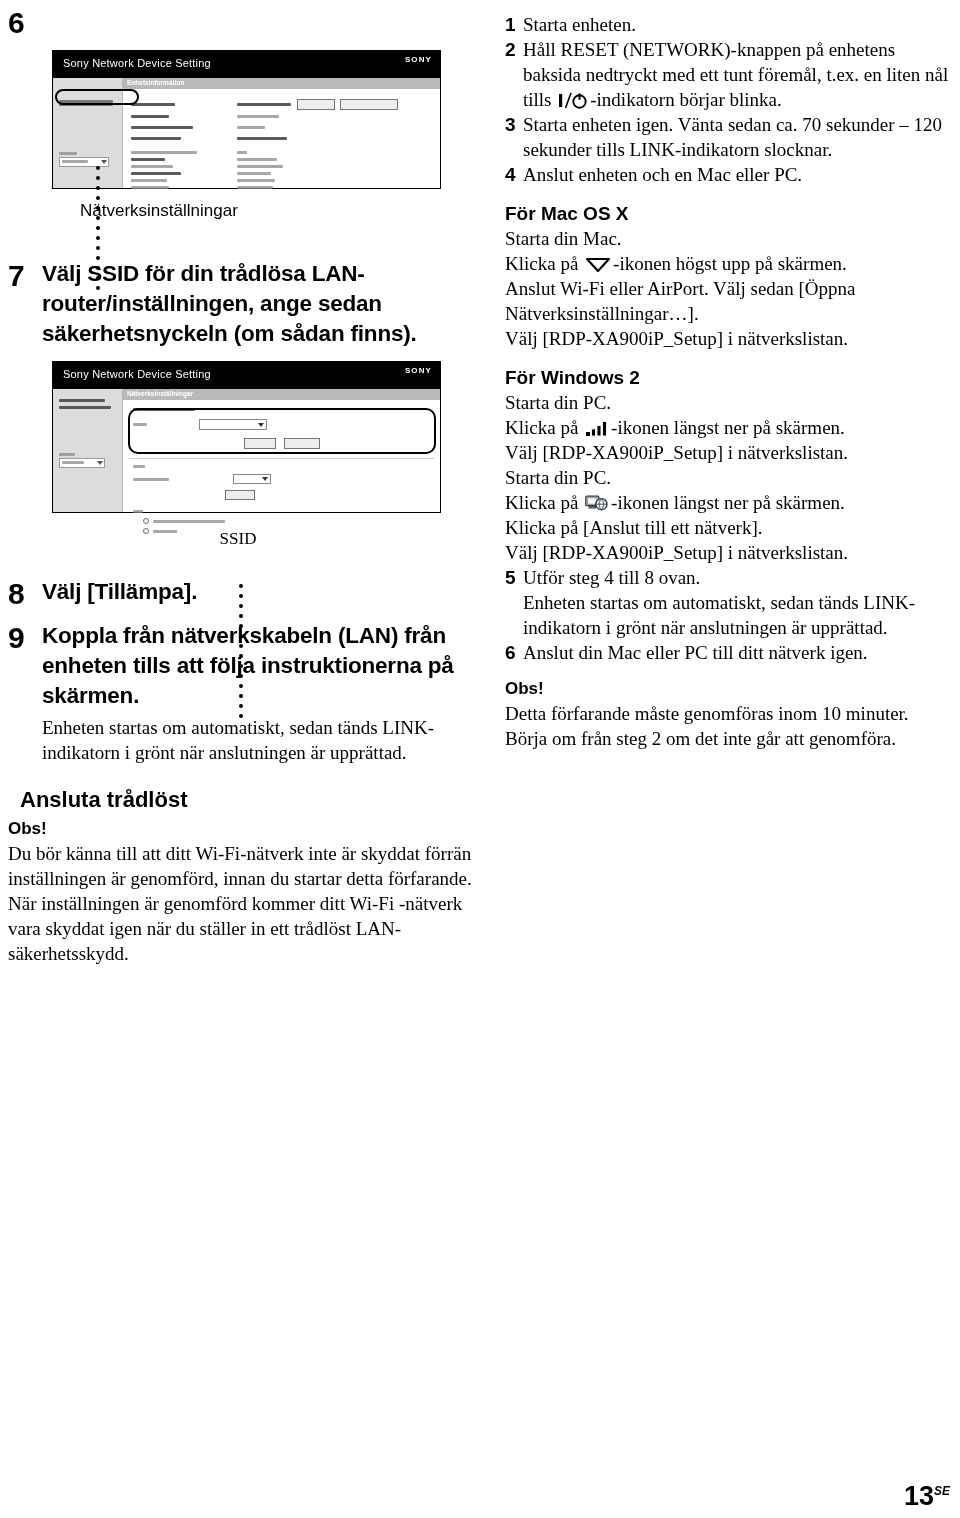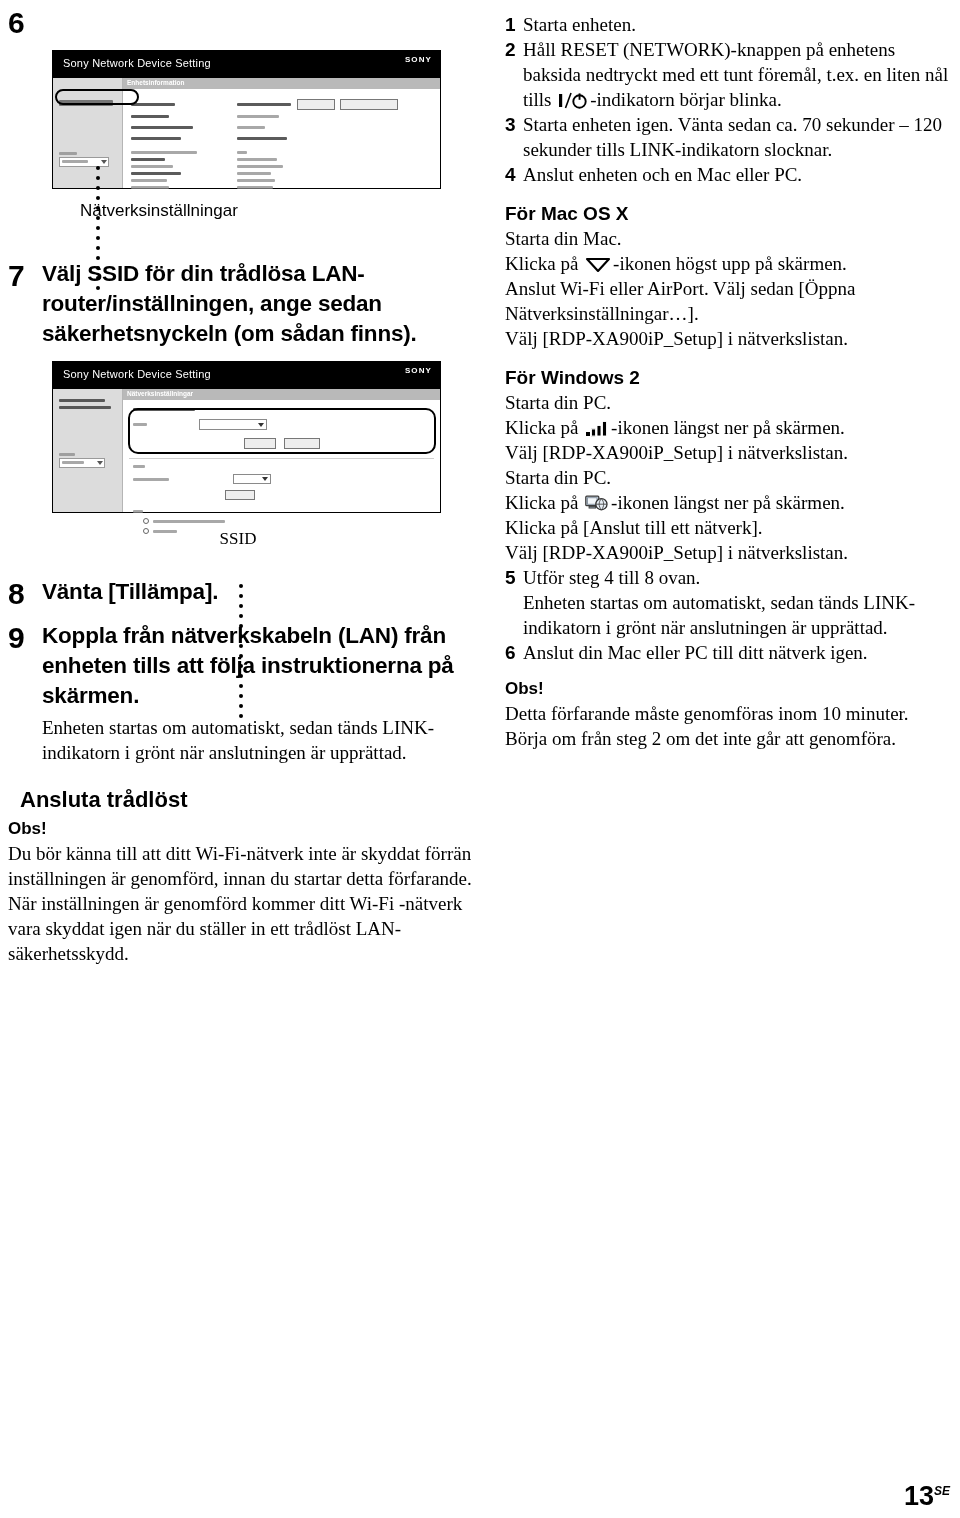--- a/index.html
+++ b/index.html
@@ -424,21 +424,21 @@
         <i></i>
         <i></i>
         <i></i>
         <i></i>
     </div>
 
     <div class="caption-center" style="margin-top:16px;width:300px;margin-left:80px;">SSID</div>
 
     <div class="bigstep" style="margin-top:28px;">
       <div class="num">8</div>
-      <div class="txt">Vänta [Tillämpa].</div>
+      <div class="txt">Välj [Tillämpa].</div>
     </div>
 
     <div class="bigstep" style="margin-top:10px;">
       <div class="num">9</div>
       <div class="txt">Koppla från nätverkskabeln (LAN) från enheten tills att följa instruktionerna på skärmen.</div>
     </div>
     <div class="left-body">Enheten startas om automatiskt, sedan tänds LINK-indikatorn i grönt när anslutningen är upprättad.</div>
 
     <h2 class="sec">Ansluta trådlöst</h2>
     <h3 class="note">Obs!</h3>

